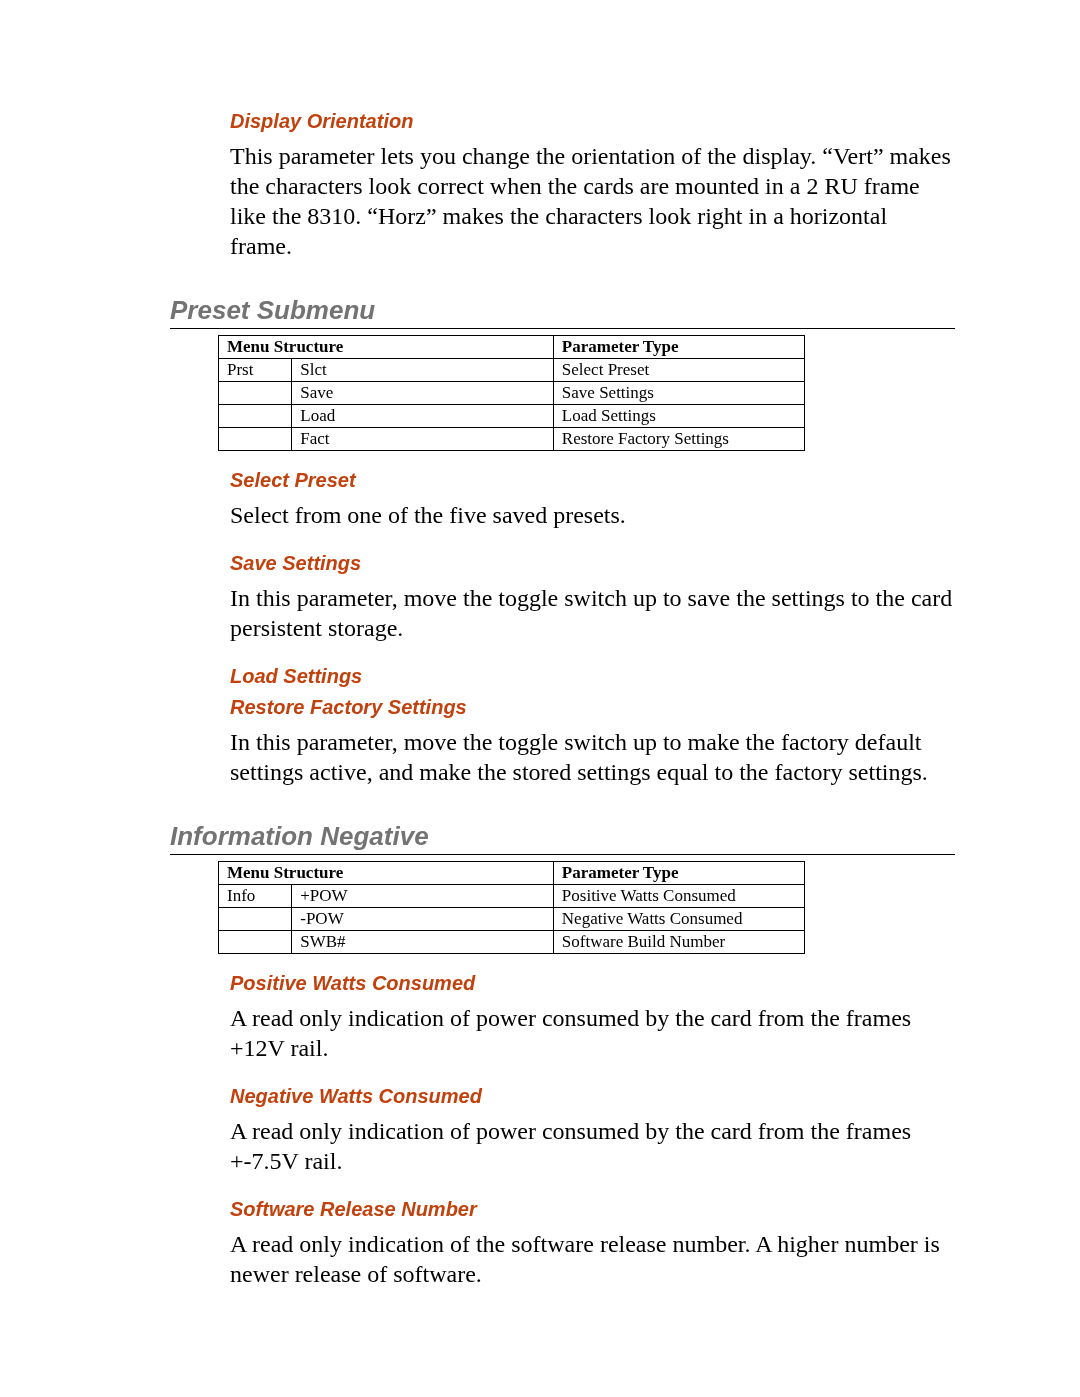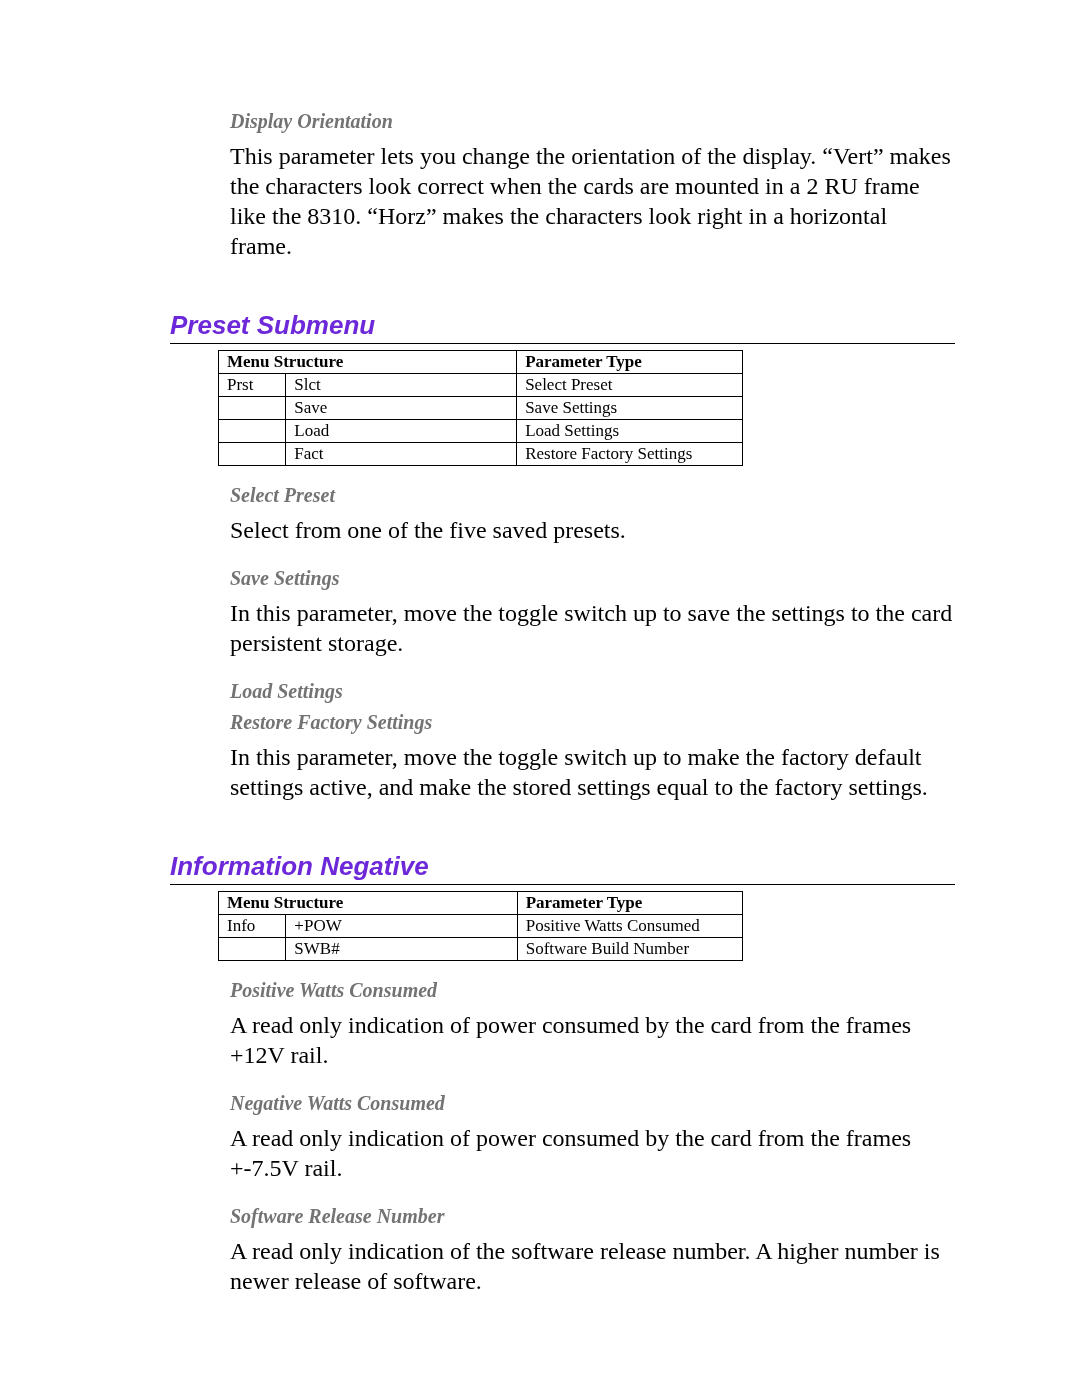--- a/index.html
+++ b/index.html
@@ -13,47 +13,47 @@
   }
   .page {
     padding: 110px 125px 50px 170px;
     box-sizing: border-box;
     width: 1080px;
   }
   .sub-content {
     padding-left: 60px;
   }
   .h3 {
-    font-family: Liberation Serif, serif;
+    font-family: Liberation Sans, sans-serif;
     font-style: italic;
     font-weight: bold;
     font-size: 20px;
-    color: #737373;
+    color: #c2410c;
     margin: 0 0 8px 0;
   }
   .para {
     font-size: 24px;
     line-height: 1.25;
     margin: 0 0 22px 0;
   }
   .h2 {
     font-family: Arial, Helvetica, sans-serif;
     font-style: italic;
     font-weight: bold;
     font-size: 26px;
-    color: #6d28d9;
-    margin: 49px 0 0 0;
+    color: #737373;
+    margin: 34px 0 0 0;
     padding-bottom: 2px;
     border-bottom: 1.5px solid #000;
   }
   table.menu {
     border-collapse: collapse;
     margin: 6px 0 18px 0;
     margin-left: 48px;
-    width: 525px;
+    width: 587px;
     font-size: 17px;
   }
   table.menu th, table.menu td {
     border: 1px solid #000;
     padding: 1px 6px 1px 8px;
     text-align: left;
     vertical-align: top;
   }
   table.menu th {
     font-weight: bold;
@@ -131,20 +131,25 @@
       <th colspan="2" class="col-a">Menu Structure</th>
       <th class="col-c">Parameter Type</th>
     </tr>
     <tr>
       <td class="col-a">Info</td>
       <td class="col-b">+POW</td>
       <td class="col-c">Positive Watts Consumed</td>
     </tr>
     <tr>
       <td class="col-a"></td>
+      <td class="col-b">-POW</td>
+      <td class="col-c">Negative Watts Consumed</td>
+    </tr>
+    <tr>
+      <td class="col-a"></td>
       <td class="col-b">SWB#</td>
       <td class="col-c">Software Build Number</td>
     </tr>
   </tbody>
     </table>
 
   <div class="sub-content">
     <div class="h3">Positive Watts Consumed</div>
     <div class="para">A read only indication of power consumed by the card from the frames +12V rail.</div>
   </div>

